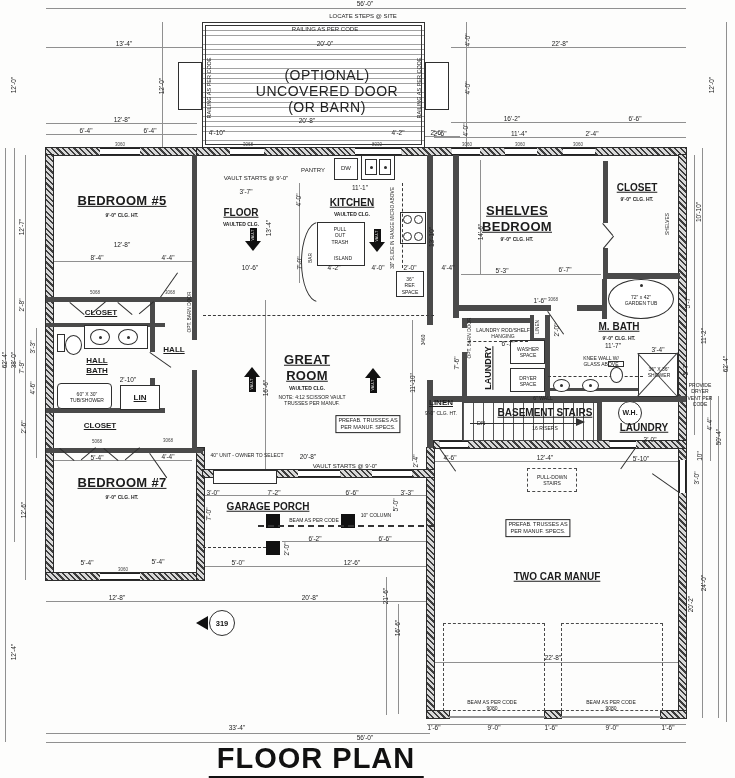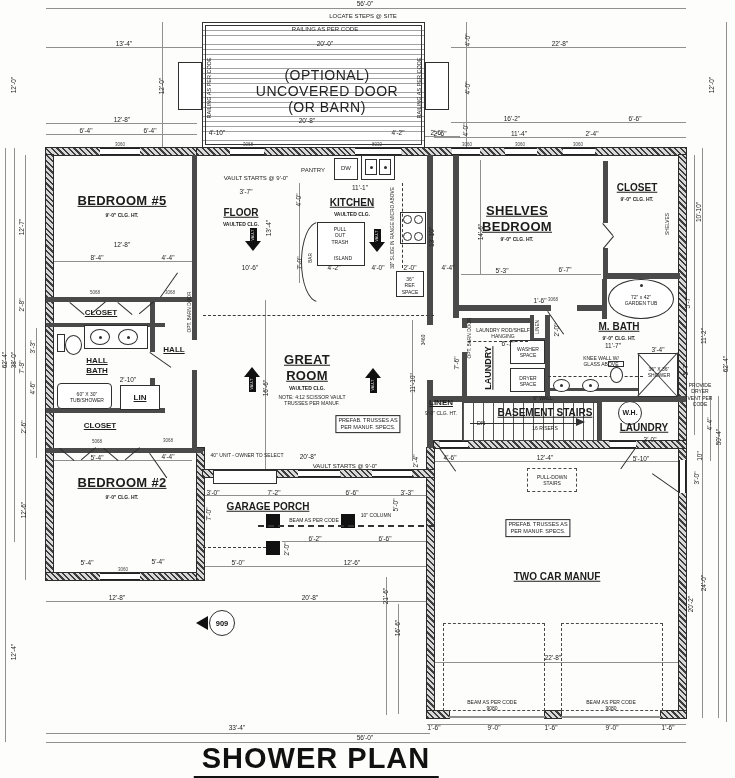--- a/index.html
+++ b/index.html
@@ -234,21 +234,21 @@
   <div class="leaf" style="left:154px;top:302px;width:19px;transform:rotate(140deg)"></div>
   <div class="leaf" style="left:60px;top:448px;width:19px;transform:rotate(40deg)"></div>
   <div class="leaf" style="left:96px;top:448px;width:19px;transform:rotate(140deg)"></div>
   <div class="leaf" style="left:104px;top:448px;width:19px;transform:rotate(40deg)"></div>
   <div class="leaf" style="left:140px;top:448px;width:19px;transform:rotate(140deg)"></div>
   <div class="leaf" style="left:603px;top:223px;width:16px;transform:rotate(50deg)"></div>
   <div class="leaf" style="left:603px;top:248px;width:16px;transform:rotate(-50deg)"></div>
 
   <div class="ell" style="left:209px;top:610px;width:26px;height:26px;border-width:1.5px"></div>
   <div class="tri" style="left:196px;top:616px;border-top:7px solid transparent;border-bottom:7px solid transparent;border-right:12px solid #111"></div>
-  <div class="mnum">909</div>
+  <div class="mnum">319</div>
 
   <div>
       <div class="lb dim" style="left: 365px; top: 4px;">56'-0"</div>
       <div class="lb note" style="left: 363px; top: 17px;">LOCATE STEPS @ SITE</div>
       <div class="lb note" style="left: 325px; top: 30px;">RAILING AS PER CODE</div>
       <div class="lb dim" style="left: 325px; top: 44px;">20'-0"</div>
       <div class="lb big" style="left: 327px; top: 76px;">(OPTIONAL)</div>
       <div class="lb big" style="left: 327px; top: 92px;">UNCOVERED DOOR</div>
       <div class="lb big" style="left: 327px; top: 108px;">(OR BARN)</div>
       <div class="lb dim" style="left: 307px; top: 121px;">20'-8"</div>
@@ -322,21 +322,21 @@
       <div class="lb rxs" style="left: 97px; top: 366px;">HALL
 BATH</div>
       <div class="lb rxs" style="left: 174px; top: 350px;">HALL</div>
       <div class="lb dim" style="left: 128px; top: 380px;">2'-10"</div>
       <div class="lb tiny" style="left: 87px; top: 397px;">60" X 30"
 TUB/SHOWER</div>
       <div class="lb rxs" style="left: 140px; top: 398px;">LIN</div>
       <div class="lb rxs" style="left: 100px; top: 426px;">CLOSET</div>
       <div class="lb dim" style="left: 97px; top: 458px;">5'-4"</div>
       <div class="lb dim" style="left: 168px; top: 457px;">4'-4"</div>
-      <div class="lb room" style="left: 122px; top: 483px;">BEDROOM #2</div>
+      <div class="lb room" style="left: 122px; top: 483px;">BEDROOM #7</div>
       <div class="lb cap" style="left: 122px; top: 497px;">9'-0" CLG. HT.</div>
       <div class="lb dim" style="left: 87px; top: 563px;">5'-4"</div>
       <div class="lb dim" style="left: 158px; top: 562px;">5'-4"</div>
       <div class="lb tinyv" style="left: 190px; top: 312px;">OPT. BARN DOOR</div>
       <div class="lb note" style="left: 256px; top: 179px;">VAULT STARTS @ 9'-0"</div>
       <div class="lb dim" style="left: 246px; top: 192px;">3'-7"</div>
       <div class="lb rsm" style="left: 241px; top: 213px;">FLOOR</div>
       <div class="lb cap" style="left: 241px; top: 224px;">VAULTED CLG.</div>
       <div class="lb dimv" style="left: 269px; top: 228px;">13'-4"</div>
       <div class="lb dim" style="left: 250px; top: 268px;">10'-6"</div>
@@ -449,14 +449,14 @@
       <div class="lb tag" style="left: 520px; top: 145px;">3060</div>
       <div class="lb tag" style="left: 578px; top: 145px;">3060</div>
       <div class="lb tag" style="left: 123px; top: 570px;">3060</div>
       <div class="lb tag" style="left: 95px; top: 293px;">5068</div>
       <div class="lb tag" style="left: 170px; top: 293px;">3068</div>
       <div class="lb tag" style="left: 97px; top: 442px;">5068</div>
       <div class="lb tag" style="left: 168px; top: 441px;">3068</div>
       <div class="lb tag" style="left: 553px; top: 300px;">3068</div>
     </div>
 
-  <div class="title">SHOWER PLAN</div>
+  <div class="title">FLOOR PLAN</div>
 </div>
 
 </body></html>

